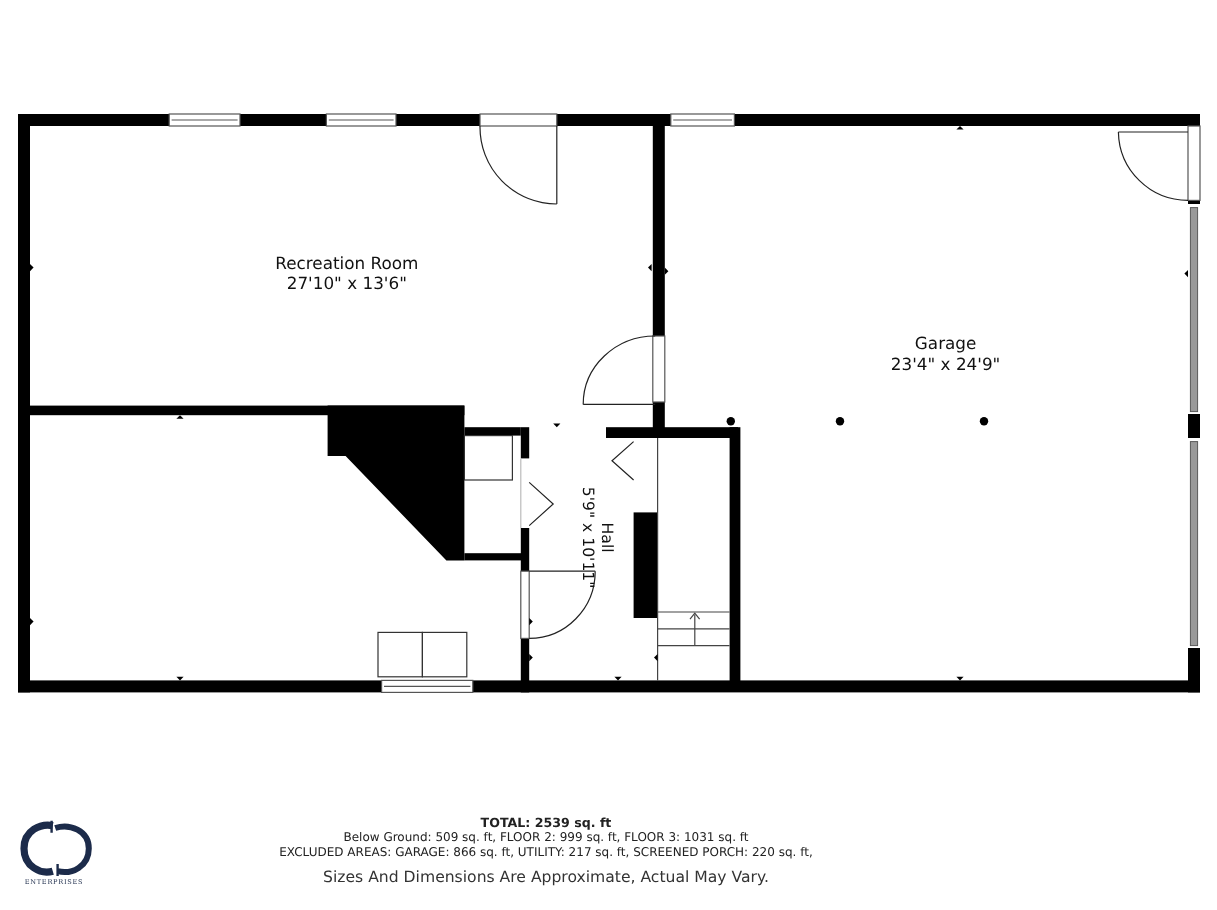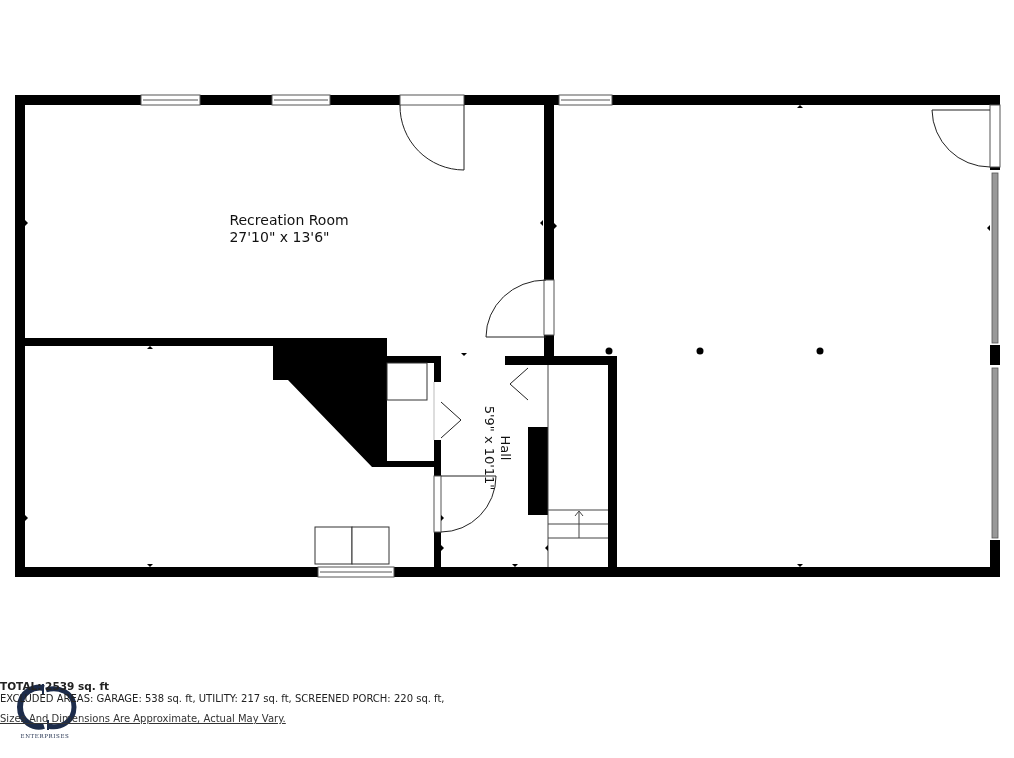--- a/index.html
+++ b/index.html
@@ -1,22 +1,22 @@
 <!DOCTYPE html>
 <html><head>
   <meta charset="utf-8">
   <style>
     html, body { margin: 0; padding: 0; background: #ffffff; }
     body { width: 1014px; height: 758px; position: relative; overflow: hidden; font-family: "DejaVu Sans", sans-serif; color: #111; }
     #plan { position: absolute; left: 0; top: 0; width: 1014px; height: 600px; }
-    .room-label { position: absolute; font-size: 14px; line-height: 17px; color: #111; white-space: nowrap; transform: translateX(-50%); }
+    .room-label { position: absolute; text-align: center; font-size: 14px; line-height: 17px; color: #111; white-space: nowrap; transform: translateX(-50%); }
     .hall-label { position: absolute; left: 497px; top: 448px; transform: translate(-50%, -50%) rotate(90deg); text-align: center; font-size: 13px; line-height: 16px; white-space: nowrap; }
-    #summary { position: absolute; left: 0; width: 910px; top: 680px; text-align: left; font-size: 10px; line-height: 12.5px; color: #222; }
+    #summary { position: absolute; left: 0; width: 910px; top: 680px; text-align: center; font-size: 10px; line-height: 12.5px; color: #222; }
     #summary .total { font-weight: bold; font-size: 10.5px; }
-    #summary .disclaimer { font-size: 10px; margin-top: 8px; color: #333; text-decoration: underline; }
+    #summary .disclaimer { font-size: 13px; margin-top: 8px; color: #333; }
     #logo { position: absolute; left: 14px; top: 680px; width: 66px; height: 64px; }
     #logo .enterprises { position: absolute; left: 0; top: 53px; width: 62px; text-align: center; font-family: "DejaVu Serif", serif; font-size: 5.5px; letter-spacing: 0.6px; color: #1c2b4a; }
   </style>
 </head>
 <body>
 
 <div id="plan">
   <svg width="1014" height="600" viewBox="0 0 1014 600" xmlns="http://www.w3.org/2000/svg">
 
     <g fill="#000">
@@ -143,33 +143,38 @@
       <polygon points="515,567 518,564 512,564"></polygon>
       <polygon points="441,545 444,548 441,551"></polygon>
       <polygon points="548,545 545,548 548,551"></polygon>
     </g>
   </svg>
 
   <div class="room-label" style="left:289px; top:212px;">
     <div>Recreation Room</div>
     <div>27'10" x 13'6"</div>
   </div>
+  <div class="room-label" style="left:788px; top:279px;">
+    <div>Garage</div>
+    <div>23'4" x 24'9"</div>
+  </div>
   <div class="hall-label">
     <div>Hall</div>
     <div>5'9" x 10'11"</div>
   </div>
 </div>
 
 <div id="logo">
   <svg width="66" height="54" viewBox="0 0 66 54" xmlns="http://www.w3.org/2000/svg">
     <path d="M30,8 C20,6 6,12 6,27 C6,42 20,49 30,46" fill="none" stroke="#1c2b4a" stroke-width="6"></path>
     <path d="M32,10 C44,6 60,12 60,27 C60,42 46,49 34,46" fill="none" stroke="#1c2b4a" stroke-width="5"></path>
     <line x1="29" y1="4" x2="29" y2="14" stroke="#1c2b4a" stroke-width="2"></line>
     <line x1="34" y1="40" x2="34" y2="50" stroke="#1c2b4a" stroke-width="2"></line>
   </svg>
   <div class="enterprises">ENTERPRISES</div>
 </div>
 
 <div id="summary">
   <div class="total">TOTAL: 2539 sq. ft</div>
-  <div>EXCLUDED AREAS: GARAGE: 538 sq. ft, UTILITY: 217 sq. ft, SCREENED PORCH: 220 sq. ft,</div>
+  <div>Below Ground: 509 sq. ft, FLOOR 2: 999 sq. ft, FLOOR 3: 1031 sq. ft</div>
+  <div>EXCLUDED AREAS: GARAGE: 866 sq. ft, UTILITY: 217 sq. ft, SCREENED PORCH: 220 sq. ft,</div>
   <div class="disclaimer">Sizes And Dimensions Are Approximate, Actual May Vary.</div>
 </div>
 
 </body></html>

